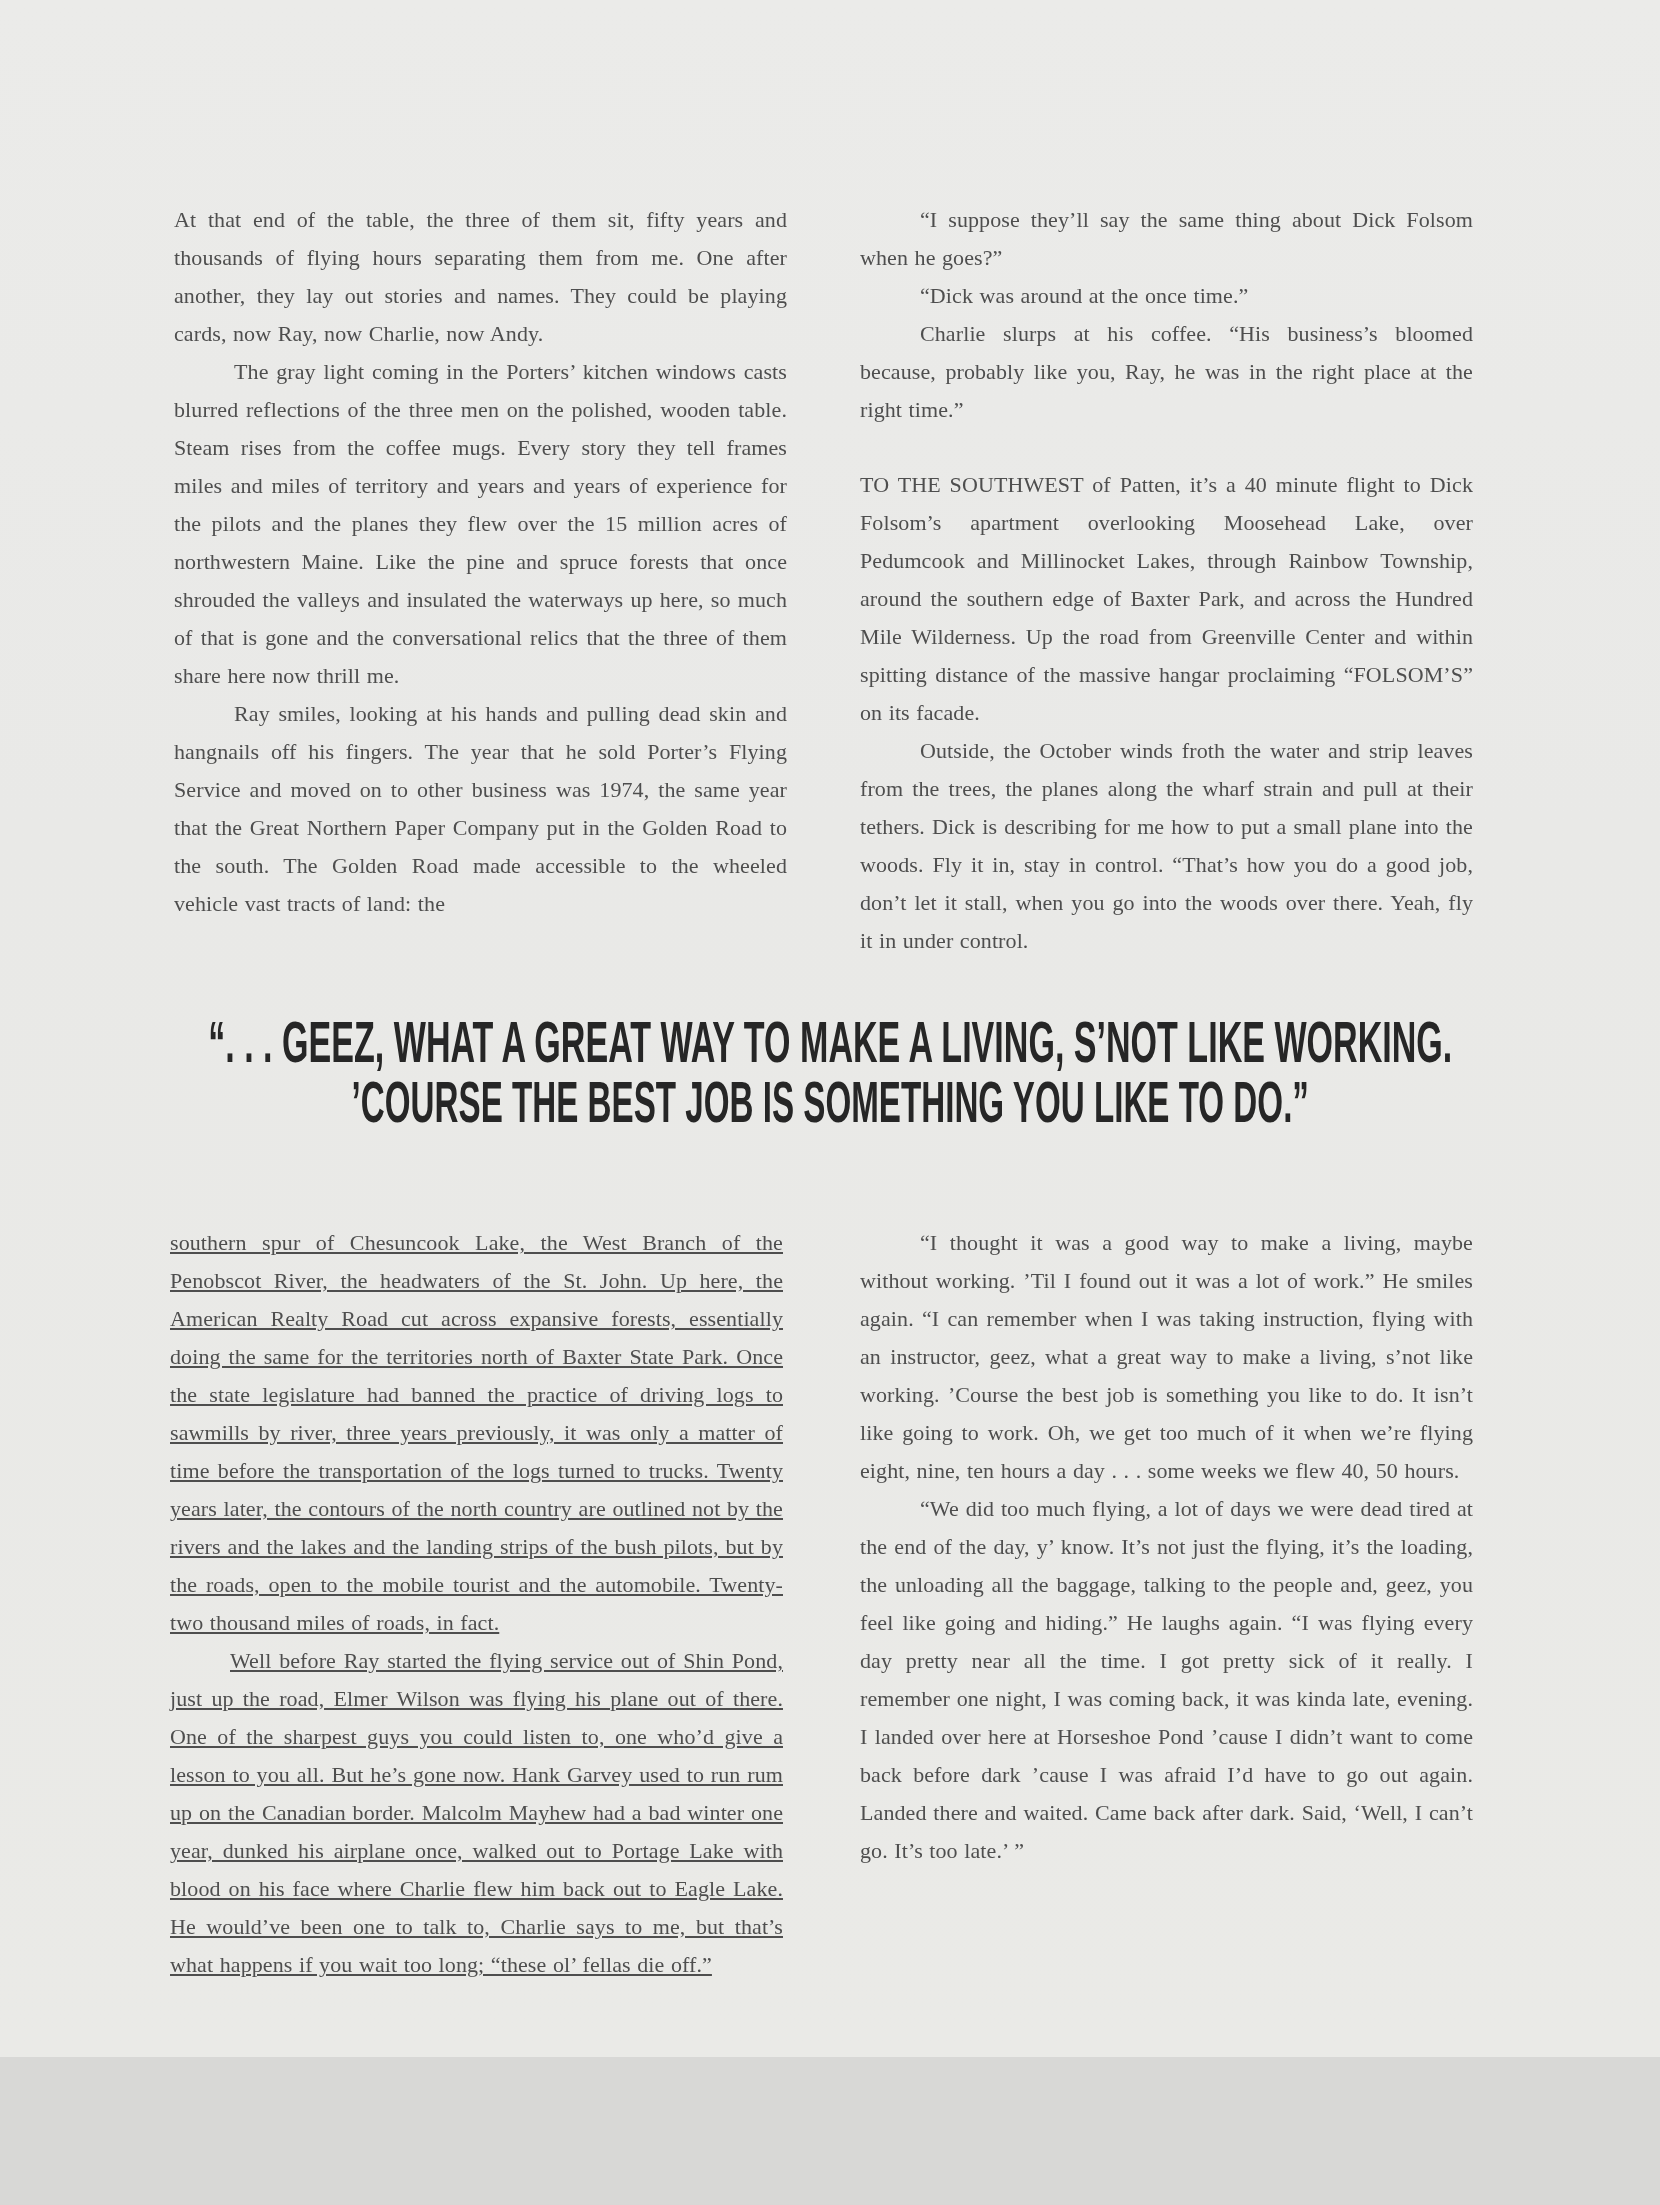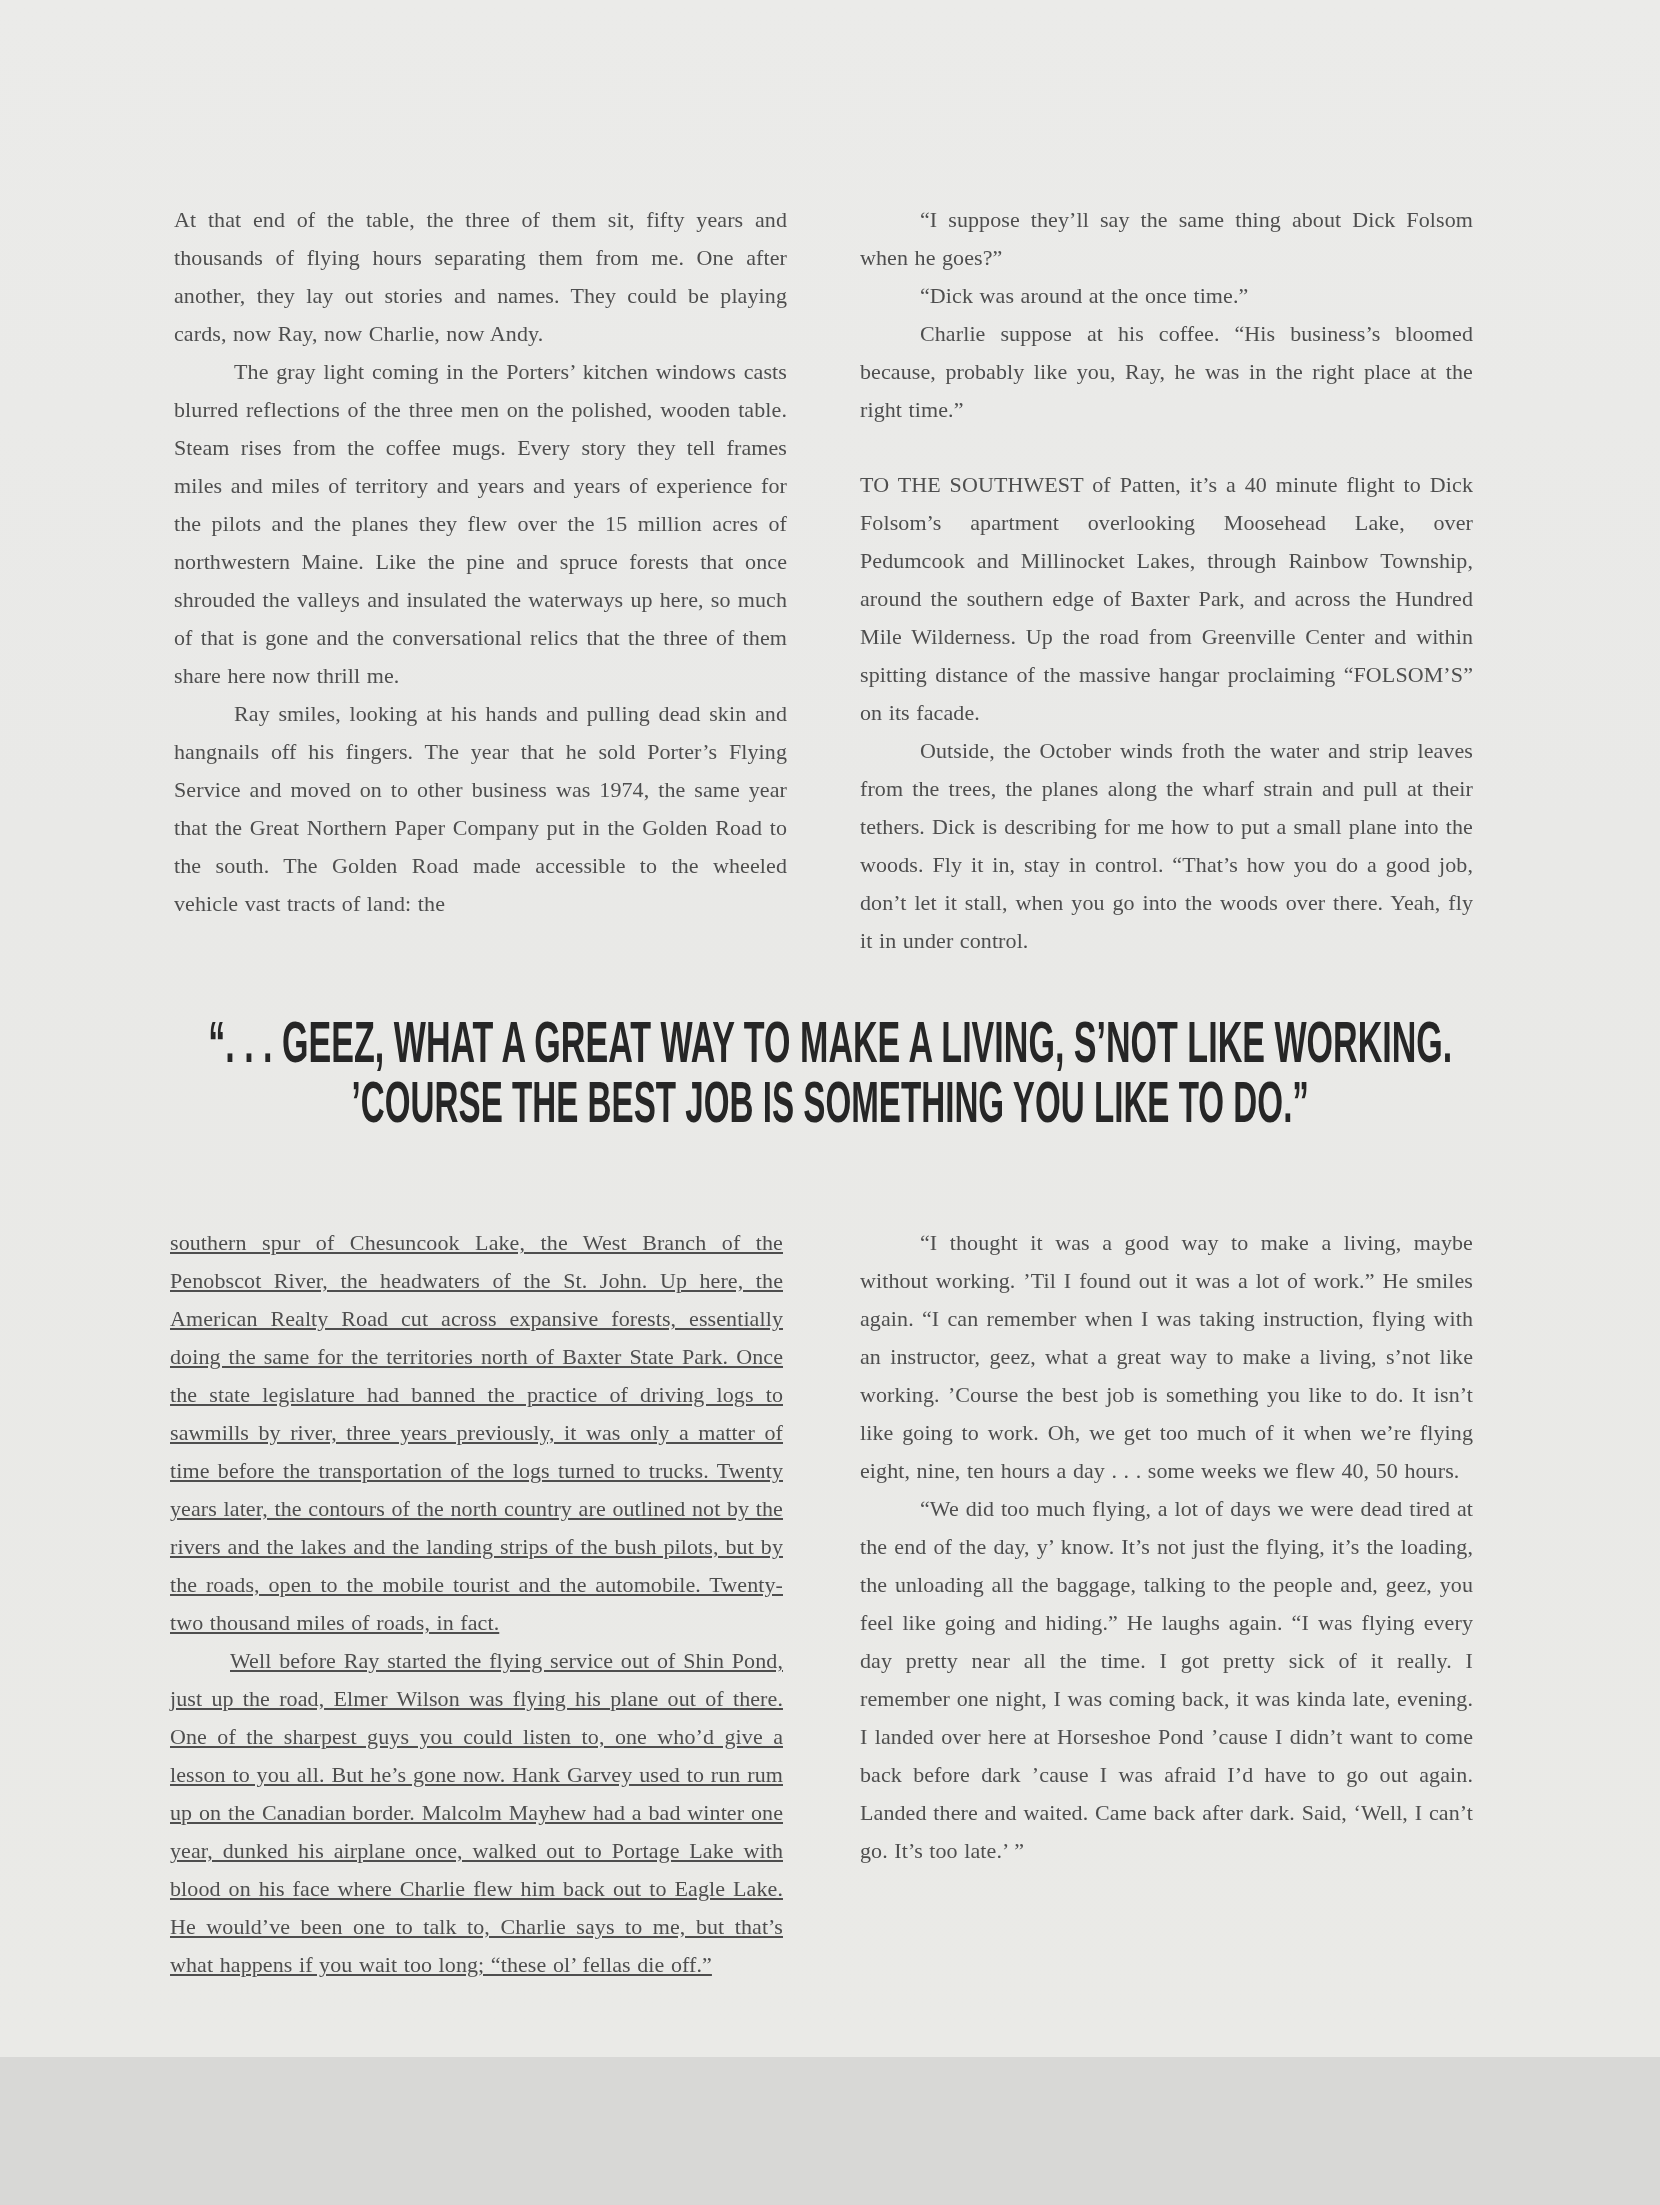--- a/index.html
+++ b/index.html
@@ -65,21 +65,21 @@
 
   <div class="col" id="col-upper-left">
     <p>At that end of the table, the three of them sit, fifty years and thousands of flying hours separating them from me. One after another, they lay out stories and names. They could be playing cards, now Ray, now Charlie, now Andy.</p>
     <p class="indent">The gray light coming in the Porters’ kitchen windows casts blurred reflections of the three men on the polished, wooden table. Steam rises from the coffee mugs. Every story they tell frames miles and miles of territory and years and years of experience for the pilots and the planes they flew over the 15 million acres of northwestern Maine. Like the pine and spruce forests that once shrouded the valleys and insulated the waterways up here, so much of that is gone and the conversational relics that the three of them share here now thrill me.</p>
     <p class="indent">Ray smiles, looking at his hands and pulling dead skin and hangnails off his fingers. The year that he sold Porter’s Flying Service and moved on to other business was 1974, the same year that the Great Northern Paper Company put in the Golden Road to the south. The Golden Road made accessible to the wheeled vehicle vast tracts of land: the</p>
   </div>
 
   <div class="col" id="col-upper-right">
     <p class="indent">“I suppose they’ll say the same thing about Dick Folsom when he goes?”</p>
     <p class="indent">“Dick was around at the once time.”</p>
-    <p class="indent">Charlie suppose at his coffee. “His business’s bloomed because, probably like you, Ray, he was in the right place at the right time.”</p>
+    <p class="indent">Charlie slurps at his coffee. “His business’s bloomed because, probably like you, Ray, he was in the right place at the right time.”</p>
     <p class="section-break">TO THE SOUTHWEST of Patten, it’s a 40 minute flight to Dick Folsom’s apartment overlooking Moosehead Lake, over Pedumcook and Millinocket Lakes, through Rainbow Township, around the southern edge of Baxter Park, and across the Hundred Mile Wilderness. Up the road from Greenville Center and within spitting distance of the massive hangar proclaiming “FOLSOM’S” on its facade.</p>
     <p class="indent">Outside, the October winds froth the water and strip leaves from the trees, the planes along the wharf strain and pull at their tethers. Dick is describing for me how to put a small plane into the woods. Fly it in, stay in control. “That’s how you do a good job, don’t let it stall, when you go into the woods over there. Yeah, fly it in under control.</p>
   </div>
 
   <svg class="pull-quote" viewBox="0 0 3765 310" xmlns="http://www.w3.org/2000/svg">
     <text x="1882" y="112" text-anchor="middle" font-size="130" textLength="2820" lengthAdjust="spacingAndGlyphs">“. . . GEEZ, WHAT A GREAT WAY TO MAKE A LIVING, S’NOT LIKE WORKING.</text>
     <text x="1882" y="249" text-anchor="middle" font-size="130" textLength="2170" lengthAdjust="spacingAndGlyphs">’COURSE THE BEST JOB IS SOMETHING YOU LIKE TO DO.”</text>
   </svg>
 
   <div class="col" id="col-lower-left">

